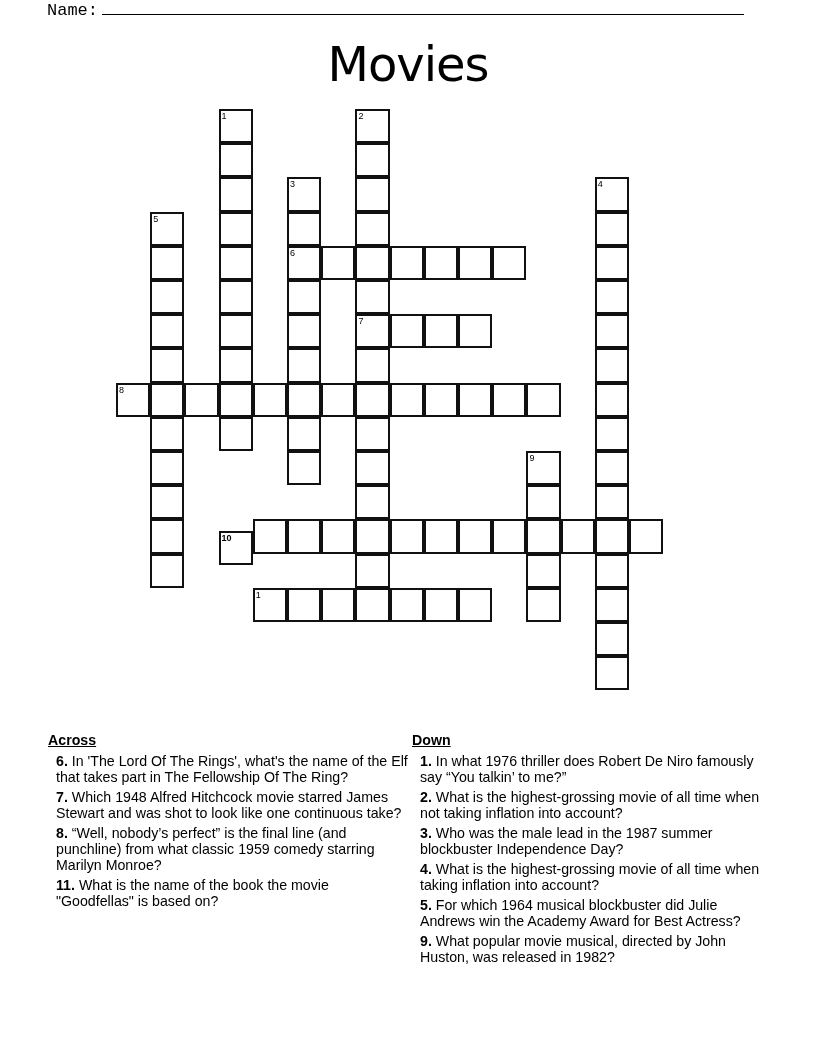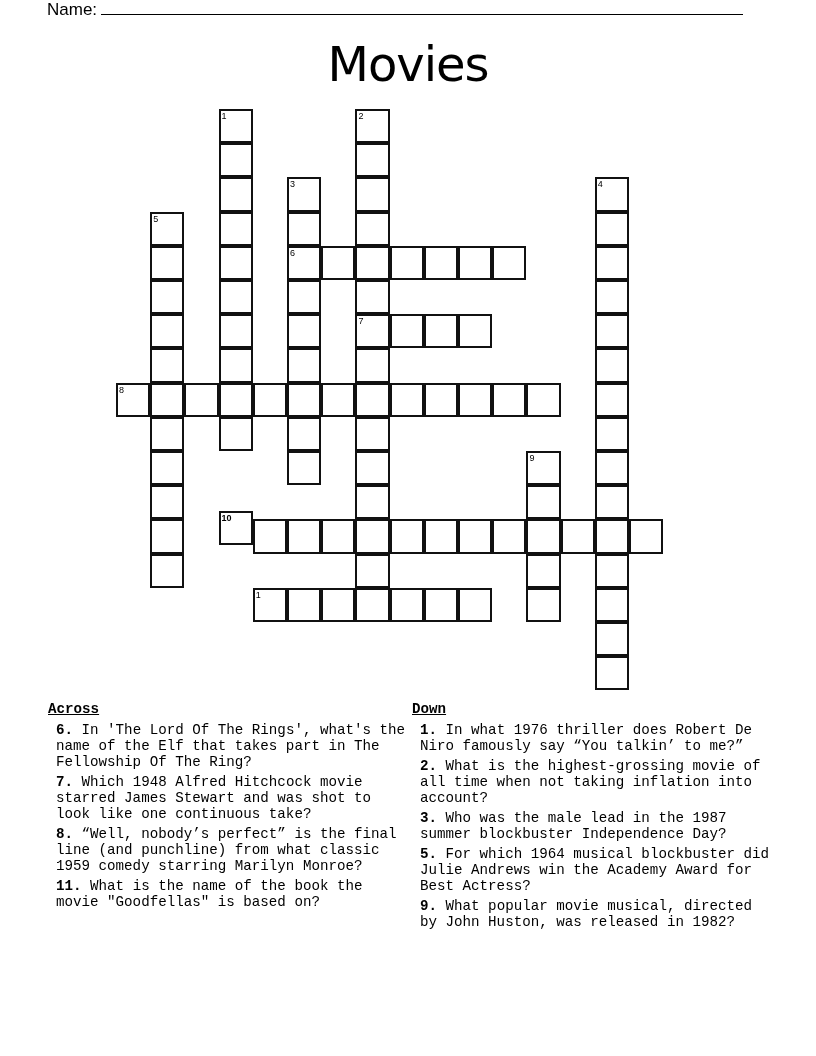--- a/index.html
+++ b/index.html
@@ -1,23 +1,23 @@
 <!DOCTYPE html>
 <html><head>
 <meta charset="utf-8">
 <style>
   html, body { margin: 0; padding: 0; background: #ffffff; }
   body { width: 816px; height: 1056px; position: relative; overflow: hidden; color: #000; }
-  .name-line { position: absolute; left: 47px; top: 0px; font-family: Liberation Sans, sans-serif; font-size: 17px; line-height: 20px; text-align: center; }
+  .name-line { position: absolute; left: 47px; top: 0px; font-family: Liberation Mono, monospace; font-size: 17px; line-height: 20px; text-align: center; }
   .name-line .rule { display: inline-block; width: 642px; border-bottom: 1px solid #000; height: 14px; vertical-align: baseline; margin-left: 4px; }
   .title { position: absolute; left: 0; width: 816px; top: 32px; text-align: center; font-family: "DejaVu Sans", sans-serif; font-size: 48px; line-height: 64px; letter-spacing: -1px; }
   .grid { position: absolute; left: 0; top: 0; width: 816px; height: 700px; }
   .cell { position: absolute; width: 34.2px; height: 34.2px; box-sizing: border-box; border: 2px solid #111; background: #fff; margin-left: -1px; margin-top: -1px; }
   .cell .num { position: absolute; left: 1px; top: 0px; font-family: "Liberation Sans", sans-serif; font-size: 9px; line-height: 10px; }
-  .clues { position: absolute; top: 700px; font-family: Liberation Mono, monospace; font-size: 14.2px; line-height: 16px; }
+  .clues { position: absolute; top: 731px; font-family: Liberation Sans, sans-serif; font-size: 14.2px; line-height: 16px; }
   .clues.across { left: 48px; width: 360px; }
   .clues.down { left: 412px; width: 360px; }
   .clues h3 { margin: 0 0 4px 0; font-size: 14.2px; font-weight: bold; text-decoration: underline; line-height: 18px; }
   .clue { margin: 0 0 4px 8px; }
   .clue b { font-weight: bold; }
 </style>
 </head>
 <body>
 
 <div class="name-line">
@@ -120,21 +120,21 @@
     <div class="cell" style="left: 459px; top: 383.6px;"></div>
     <div class="cell" style="left: 493.2px; top: 383.6px;"></div>
     <div class="cell" style="left: 527.4px; top: 383.6px;"></div>
     <div class="cell" style="left: 527.4px; top: 452px;">
       <span class="num">9</span>
     </div>
     <div class="cell" style="left: 527.4px; top: 486.2px;"></div>
     <div class="cell" style="left: 527.4px; top: 520.4px;"></div>
     <div class="cell" style="left: 527.4px; top: 554.6px;"></div>
     <div class="cell" style="left: 527.4px; top: 588.8px;"></div>
-    <div class="cell" style="left: 219.6px; top: 512px; font-weight: bold;">
+    <div class="cell" style="left: 219.6px; top: 532px; font-weight: bold;">
       <span class="num">10</span>
     </div>
     <div class="cell" style="left: 253.8px; top: 520.4px;"></div>
     <div class="cell" style="left: 288px; top: 520.4px;"></div>
     <div class="cell" style="left: 322.2px; top: 520.4px;"></div>
     <div class="cell" style="left: 390.6px; top: 520.4px;"></div>
     <div class="cell" style="left: 424.8px; top: 520.4px;"></div>
     <div class="cell" style="left: 459px; top: 520.4px;"></div>
     <div class="cell" style="left: 493.2px; top: 520.4px;"></div>
     <div class="cell" style="left: 561.6px; top: 520.4px;"></div>
@@ -155,15 +155,16 @@
   <div class="clue"><b>7.</b> <span>Which 1948 Alfred Hitchcock movie starred James Stewart and was shot to look like one continuous take?</span></div>
   <div class="clue"><b>8.</b> <span>“Well, nobody’s perfect” is the final line (and punchline) from what classic 1959 comedy starring Marilyn Monroe?</span></div>
   <div class="clue"><b>11.</b> <span>What is the name of the book the movie "Goodfellas" is based on?</span></div>
 </div>
 
 <div class="clues down">
   <h3>Down</h3>
   <div class="clue"><b>1.</b> <span>In what 1976 thriller does Robert De Niro famously say “You talkin’ to me?”</span></div>
   <div class="clue"><b>2.</b> <span>What is the highest-grossing movie of all time when not taking inflation into account?</span></div>
   <div class="clue"><b>3.</b> <span>Who was the male lead in the 1987 summer blockbuster Independence Day?</span></div>
+  <div class="clue"><b>4.</b> <span>What is the highest-grossing movie of all time when taking inflation into account?</span></div>
   <div class="clue"><b>5.</b> <span>For which 1964 musical blockbuster did Julie Andrews win the Academy Award for Best Actress?</span></div>
   <div class="clue"><b>9.</b> <span>What popular movie musical, directed by John Huston, was released in 1982?</span></div>
 </div>
 
 </body></html>

